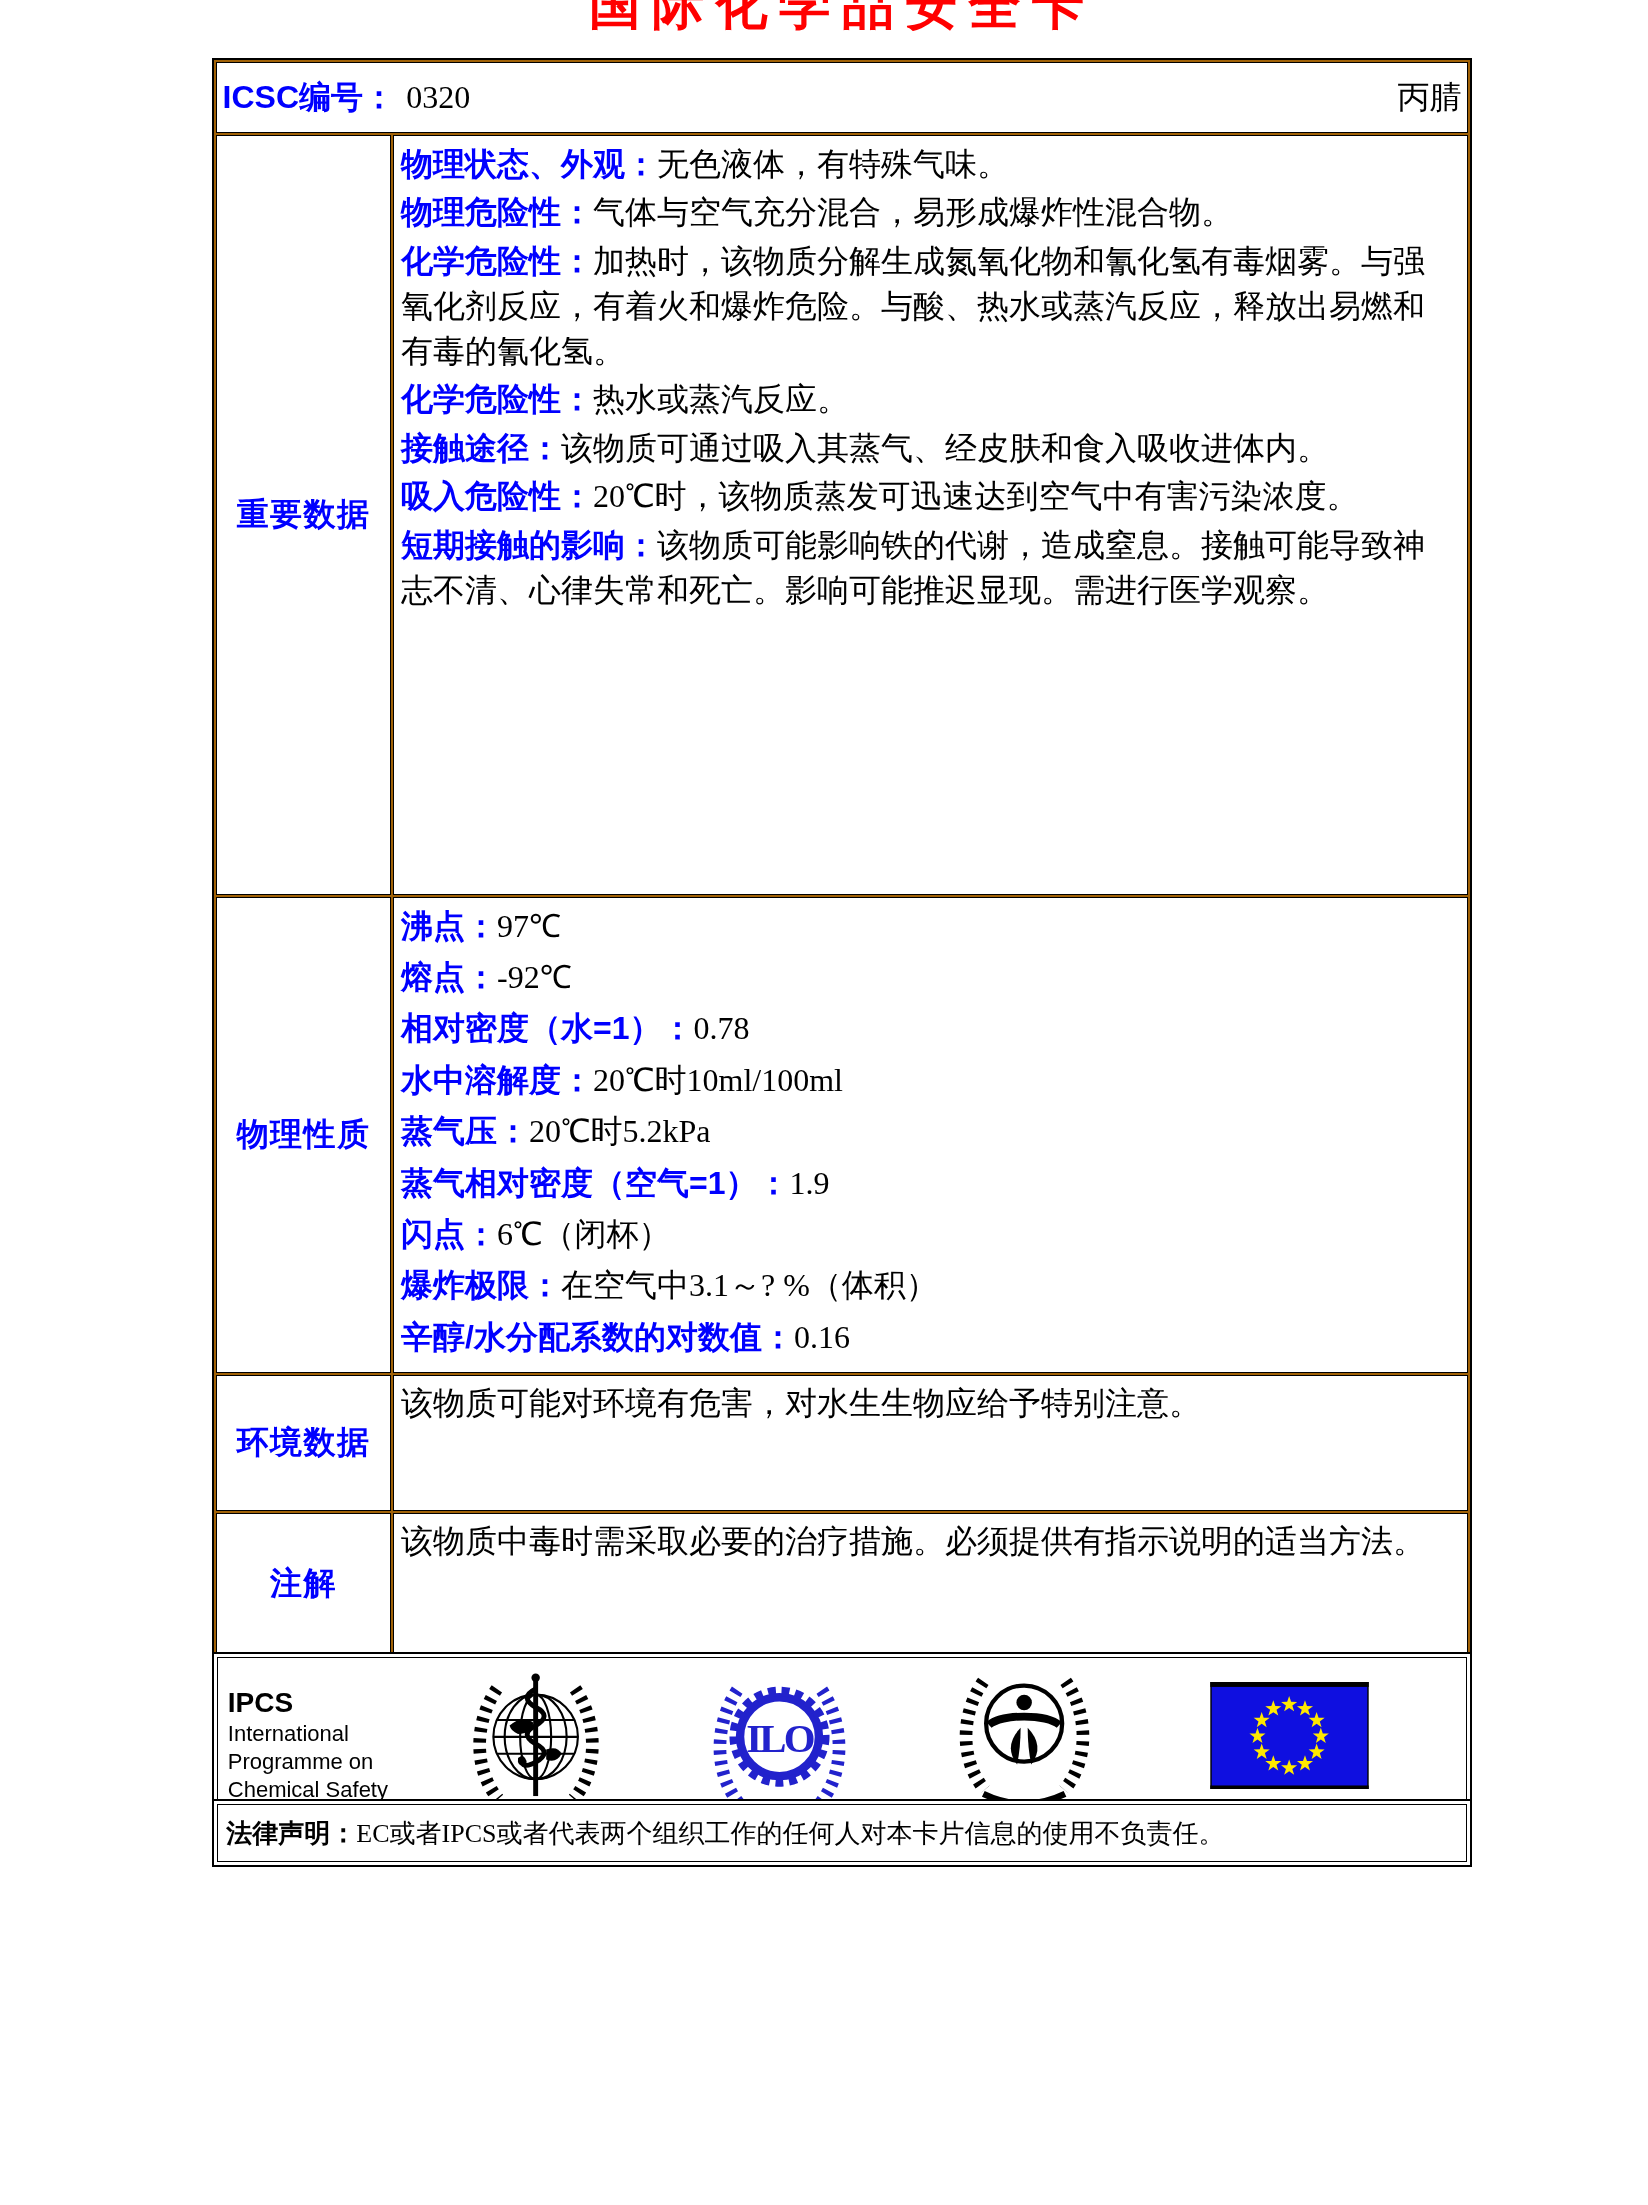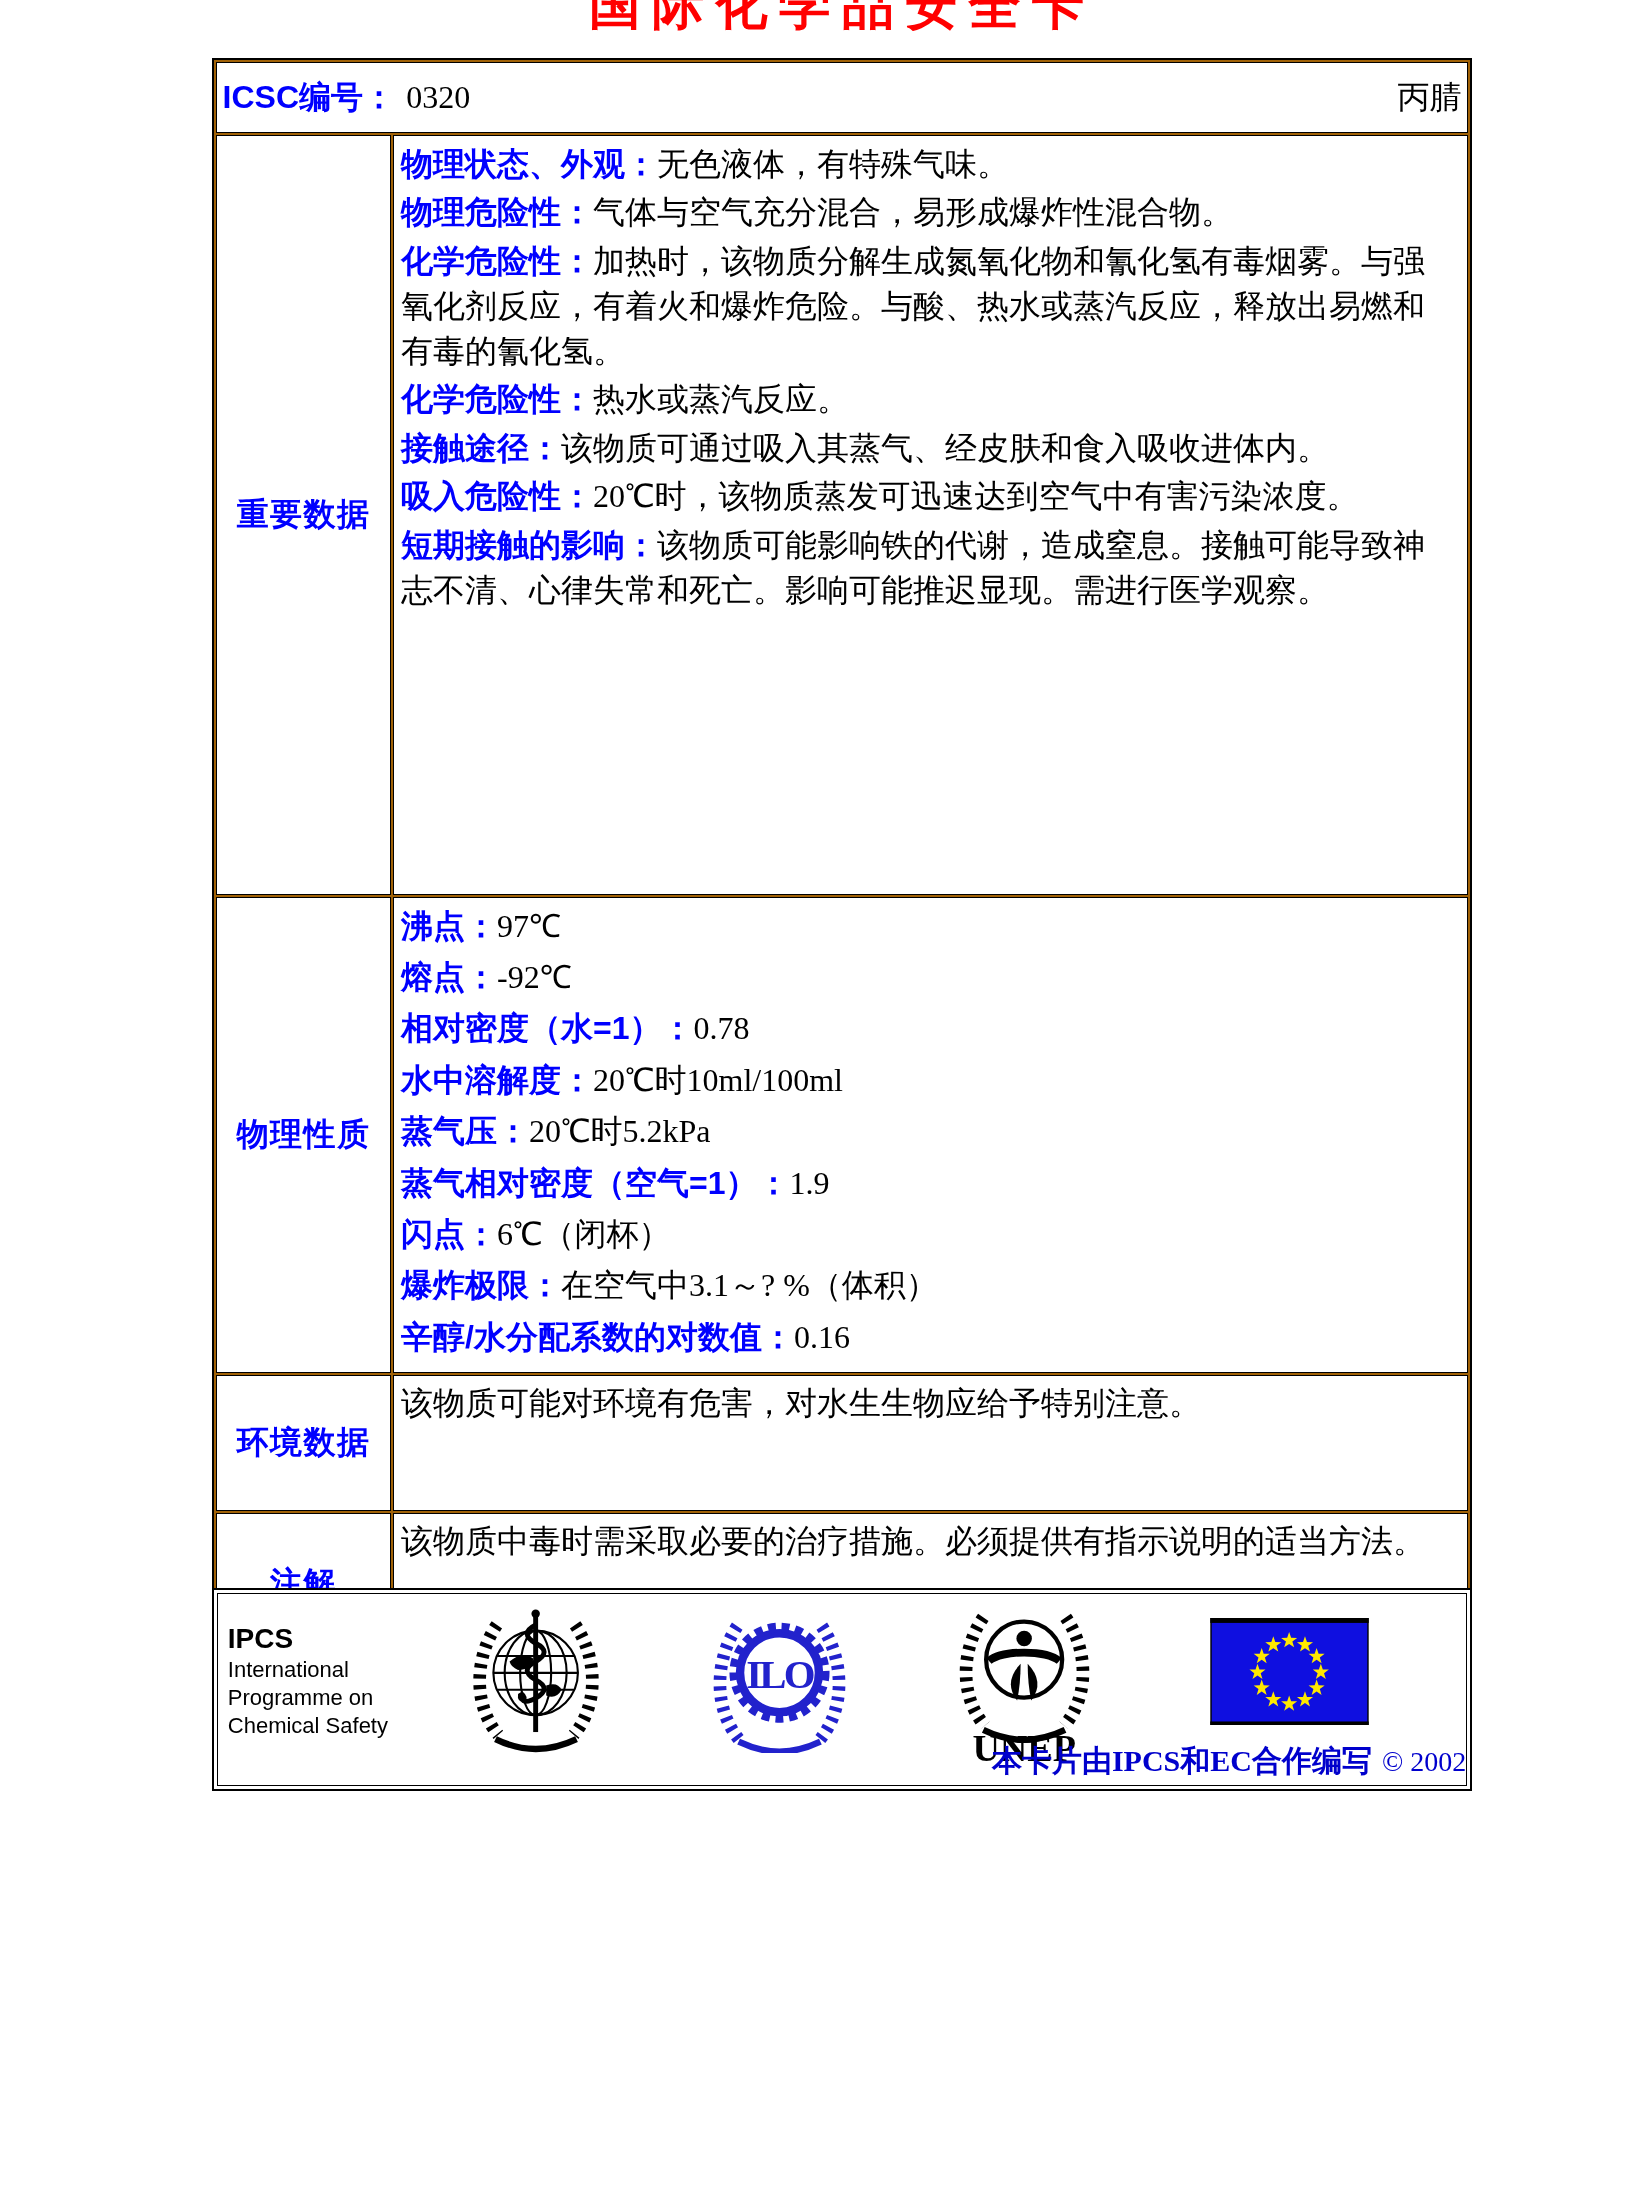--- a/index.html
+++ b/index.html
@@ -34,21 +34,21 @@
   .entry{margin:0 0 3.5px 0;}
   .r-physical .entry{margin-bottom:6.4px;}
   .elabel{color:#0000ff;font-family:"Liberation Sans",sans-serif;font-weight:bold;}
   .elabel-black{color:#000;font-family:"Liberation Serif",serif;font-weight:normal;}
   .r-extra .content-cell{vertical-align:middle;padding:0 7px;line-height:38px;}
   .r-extra .entry{margin:0;}
 
   
   .box{position:absolute;left:212px;width:1260px;border:2.1px solid #000;padding:2.8px;box-sizing:border-box;background:#fff;}
   .box-inner{border:1.4px solid #000;width:100%;height:100%;box-sizing:border-box;position:relative;background:#fff;}
-  .logos-box{top:1588px;height:203px;}
+  .logos-box{top:1652px;height:203px;}
   .legal-box{top:1799px;height:68px;}
 
   .ipcs{position:absolute;left:10px;top:27px;font-family:"Liberation Sans",sans-serif;color:#000;}
   .ipcs-acronym{font-size:28px;font-weight:bold;line-height:35px;}
   .ipcs-line{font-size:22px;line-height:28px;}
 
   .logo{position:absolute;}
   .logo-who{left:249px;top:7px;}
   .logo-ilo{left:491px;top:11.3px;}
   .logo-unep{left:734px;top:5.6px;}
@@ -211,15 +211,23 @@
         <use href="#eu-star" transform="translate(134.5,38)"></use>
         <use href="#eu-star" transform="translate(151,54.5)"></use>
       </svg>
 
       <div class="caption">
         <span>本卡片由IPCS和EC合作编写</span><span class="caption-year">© 2002</span>
       </div>
     </div>
   </div>
 
+  <div class="box legal-box">
+    <div class="box-inner">
+      <div class="legal-inner">
+        <span class="legal-label">法律声明：</span>
+          <span>EC或者IPCS或者代表两个组织工作的任何人对本卡片信息的使用不负责任。</span>
+      </div>
+    </div>
+  </div>
 
 </div>
 
 
 </body></html>

